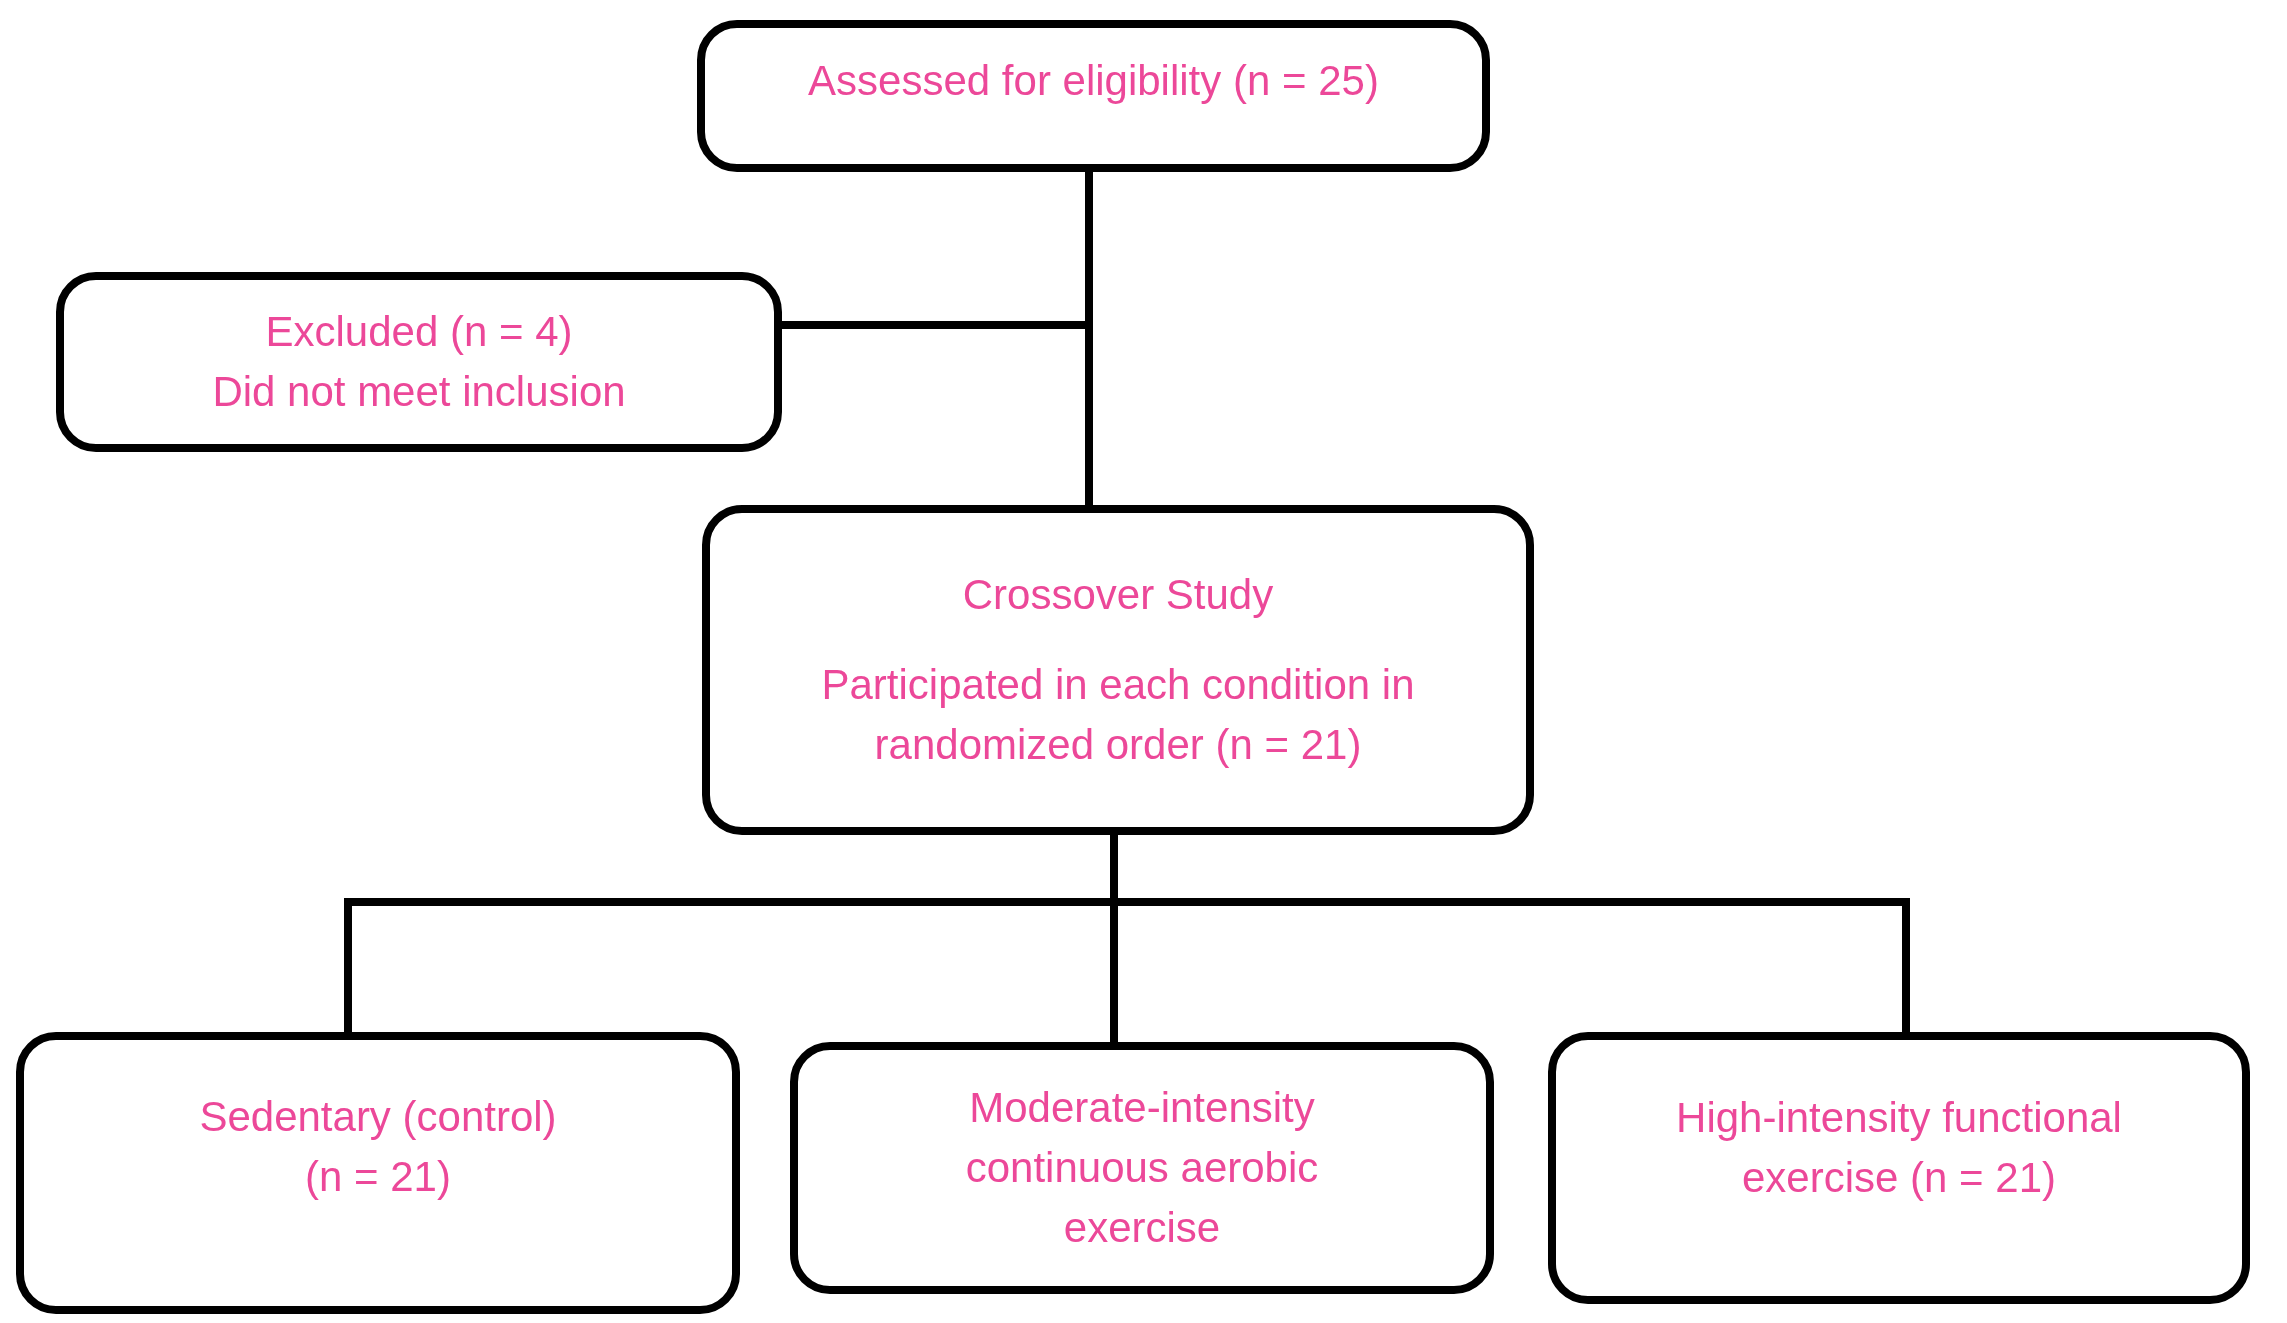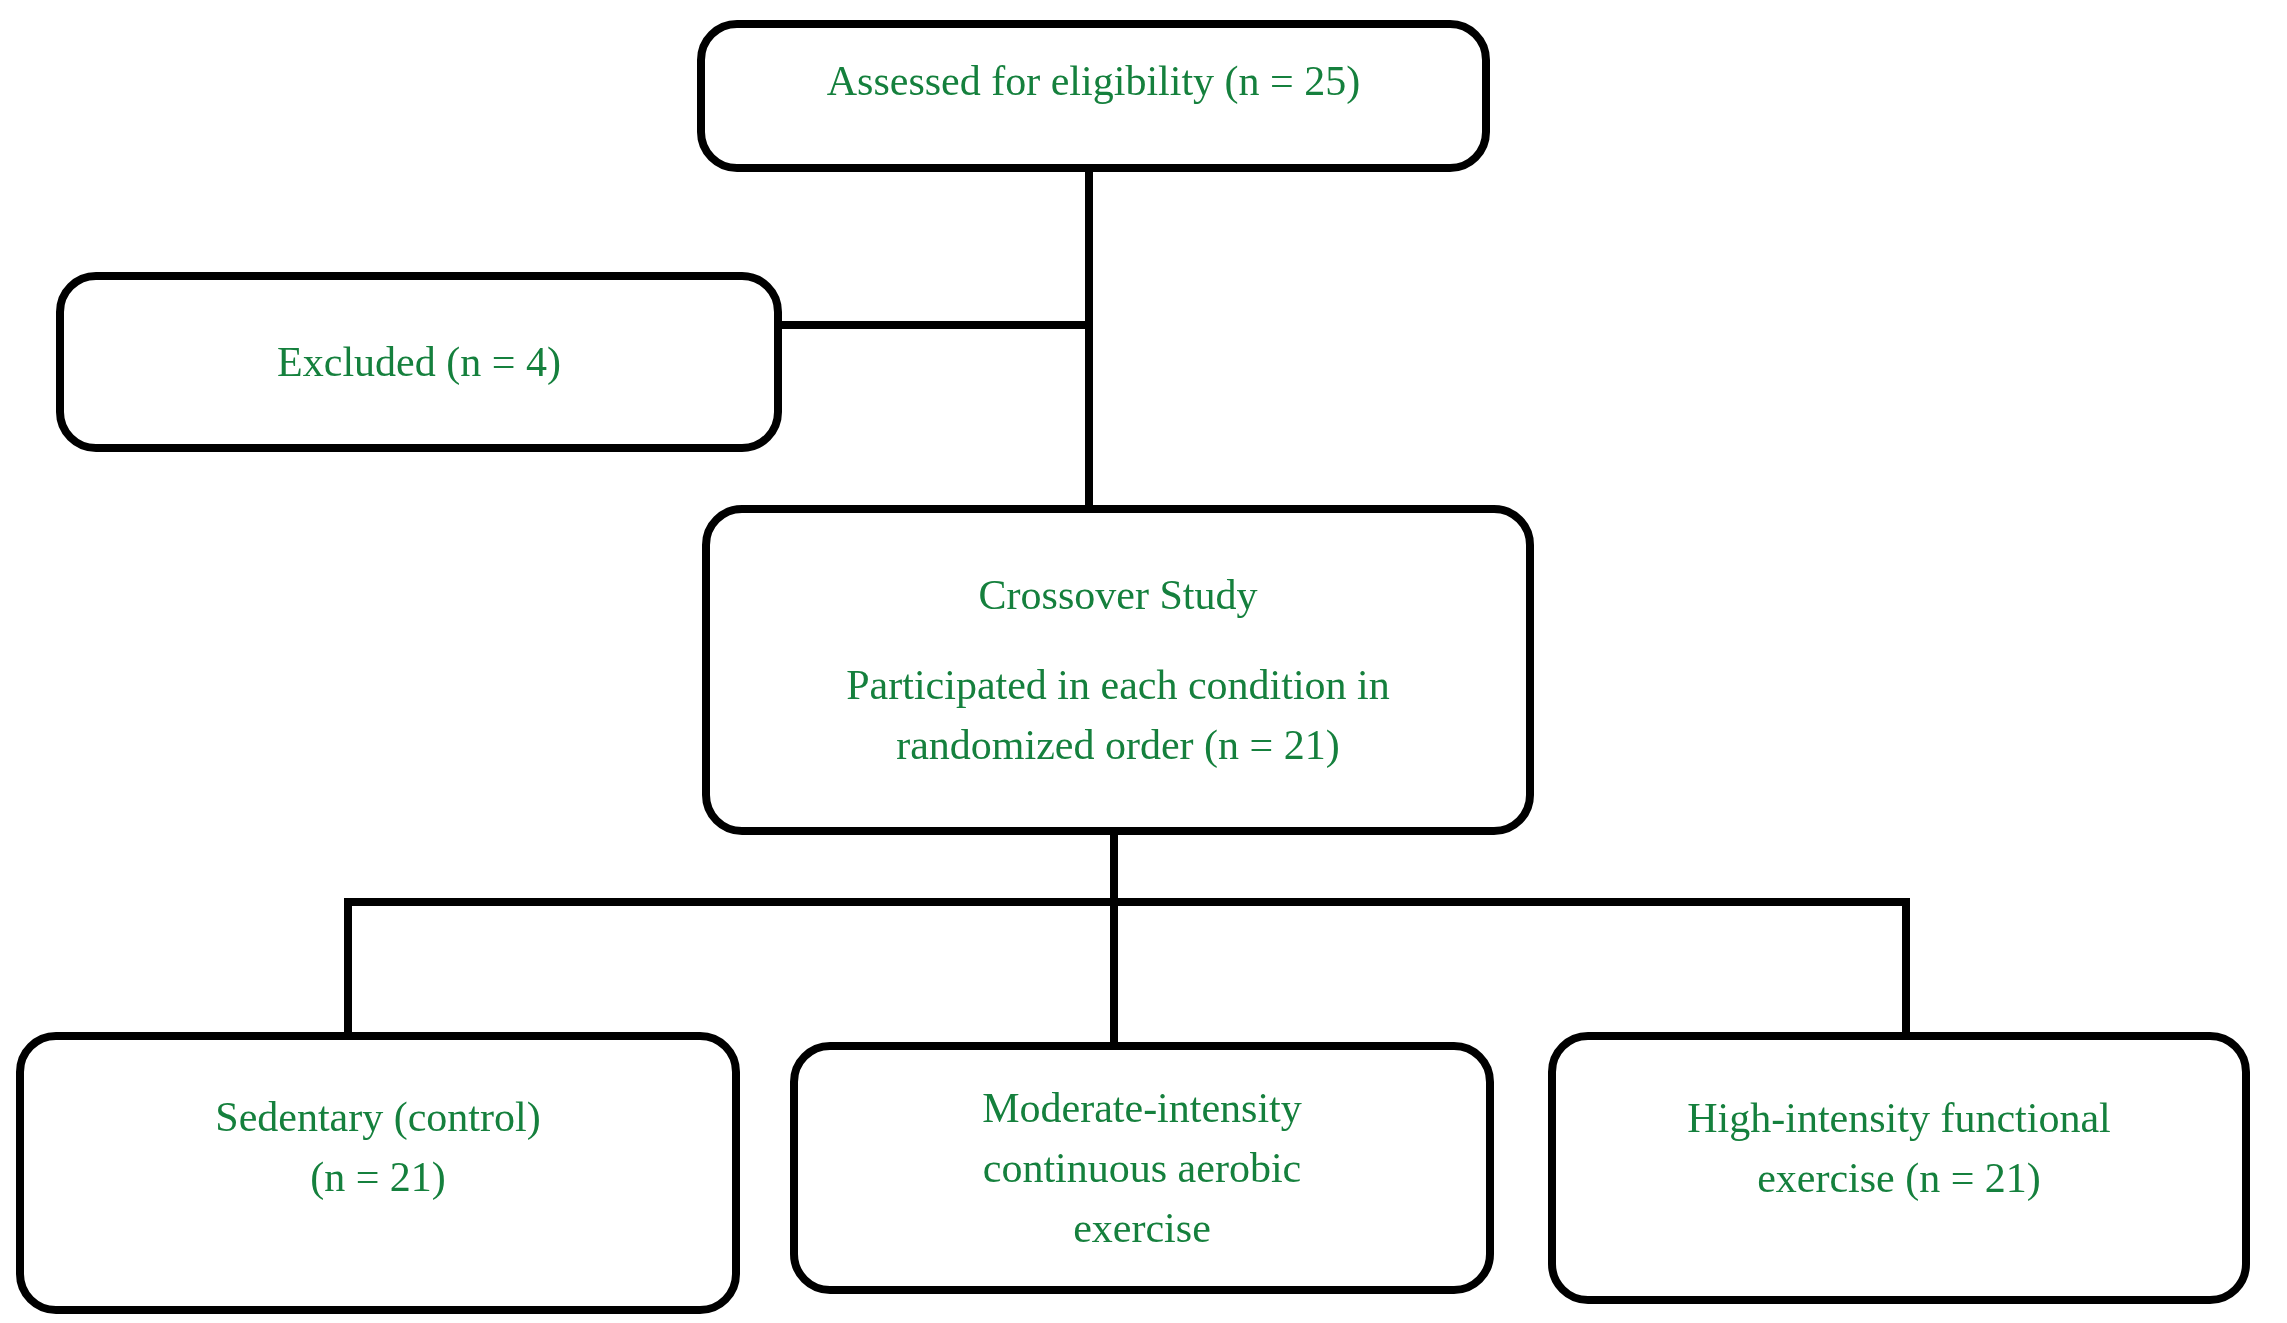--- a/index.html
+++ b/index.html
@@ -5,22 +5,22 @@
   html, body {
     margin: 0;
     padding: 0;
     background: #ffffff;
   }
   #canvas {
     position: relative;
     width: 2287px;
     height: 1323px;
     background: #ffffff;
-    font-family: Liberation Serif, serif;
-    color: #15803d;
+    font-family: Liberation Sans, sans-serif;
+    color: #ec4899;
   }
   .box {
     position: absolute;
     box-sizing: border-box;
     border: 8px solid #000000;
     border-radius: 40px;
     background: #ffffff;
     display: flex;
     flex-direction: column;
     align-items: center;
@@ -61,20 +61,21 @@
   <div class="connector" id="conn-branch-h"></div>
   <div class="connector" id="conn-branch-left-v"></div>
   <div class="connector" id="conn-branch-right-v"></div>
 
   <div class="box" id="box-assessed">
     <div class="line-txt">Assessed for eligibility (n = 25)</div>
   </div>
 
   <div class="box" id="box-excluded">
     <div class="line-txt">Excluded (n = 4)</div>
+    <div class="line-txt">Did not meet inclusion</div>
   </div>
 
   <div class="box" id="box-crossover">
     <div class="line-txt title">Crossover Study</div>
     <div class="line-txt">Participated in each condition in</div>
     <div class="line-txt">randomized order (n = 21)</div>
   </div>
 
   <div class="box" id="box-sedentary">
     <div class="line-txt">Sedentary (control)</div>

